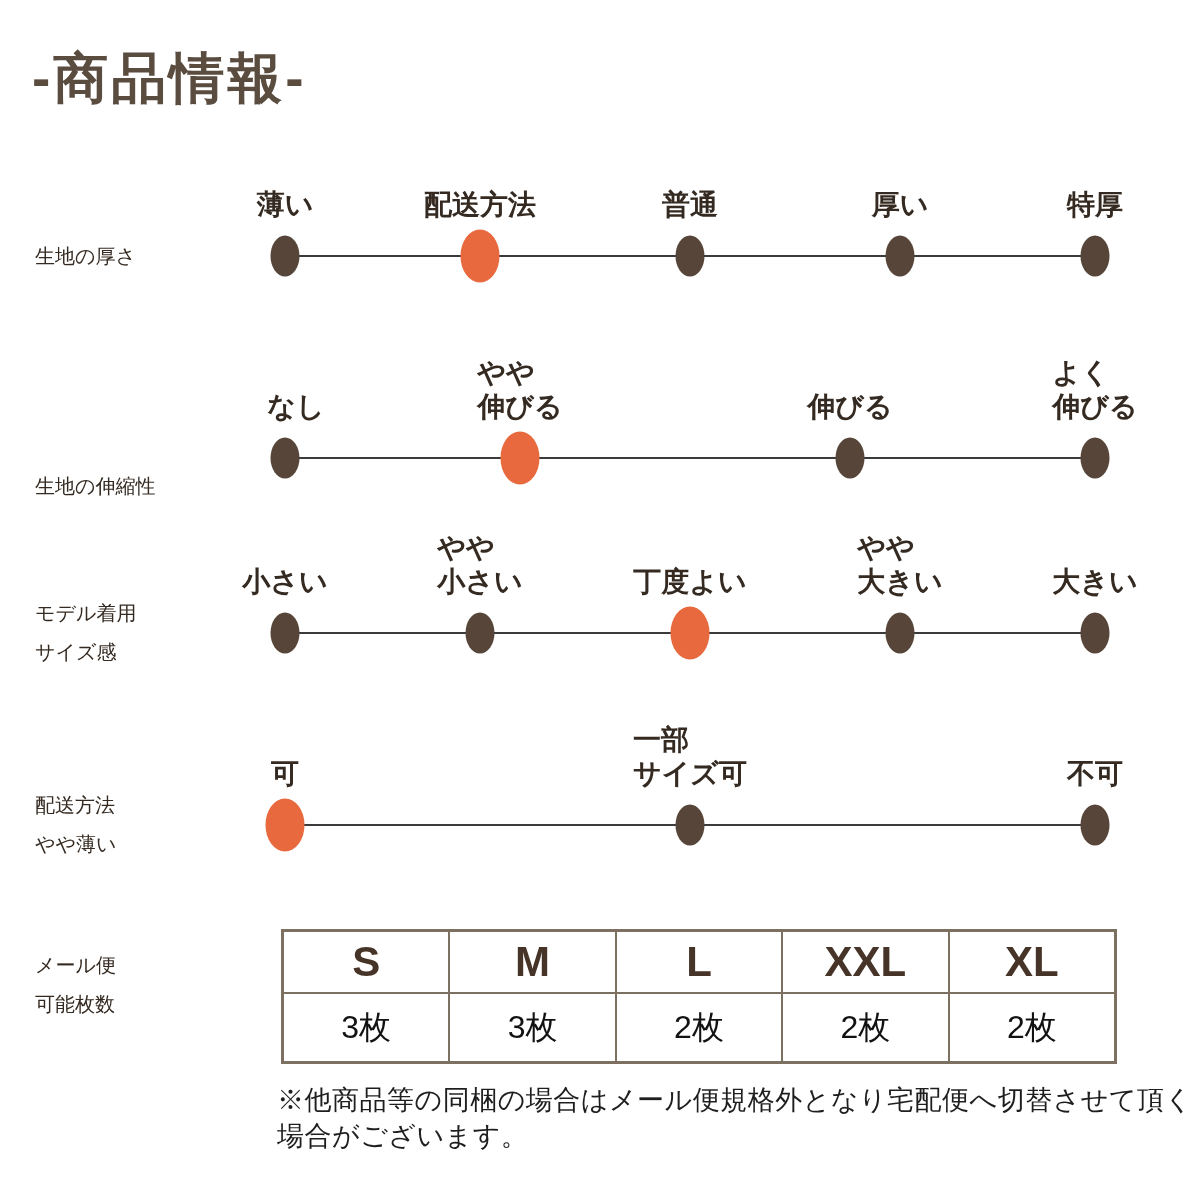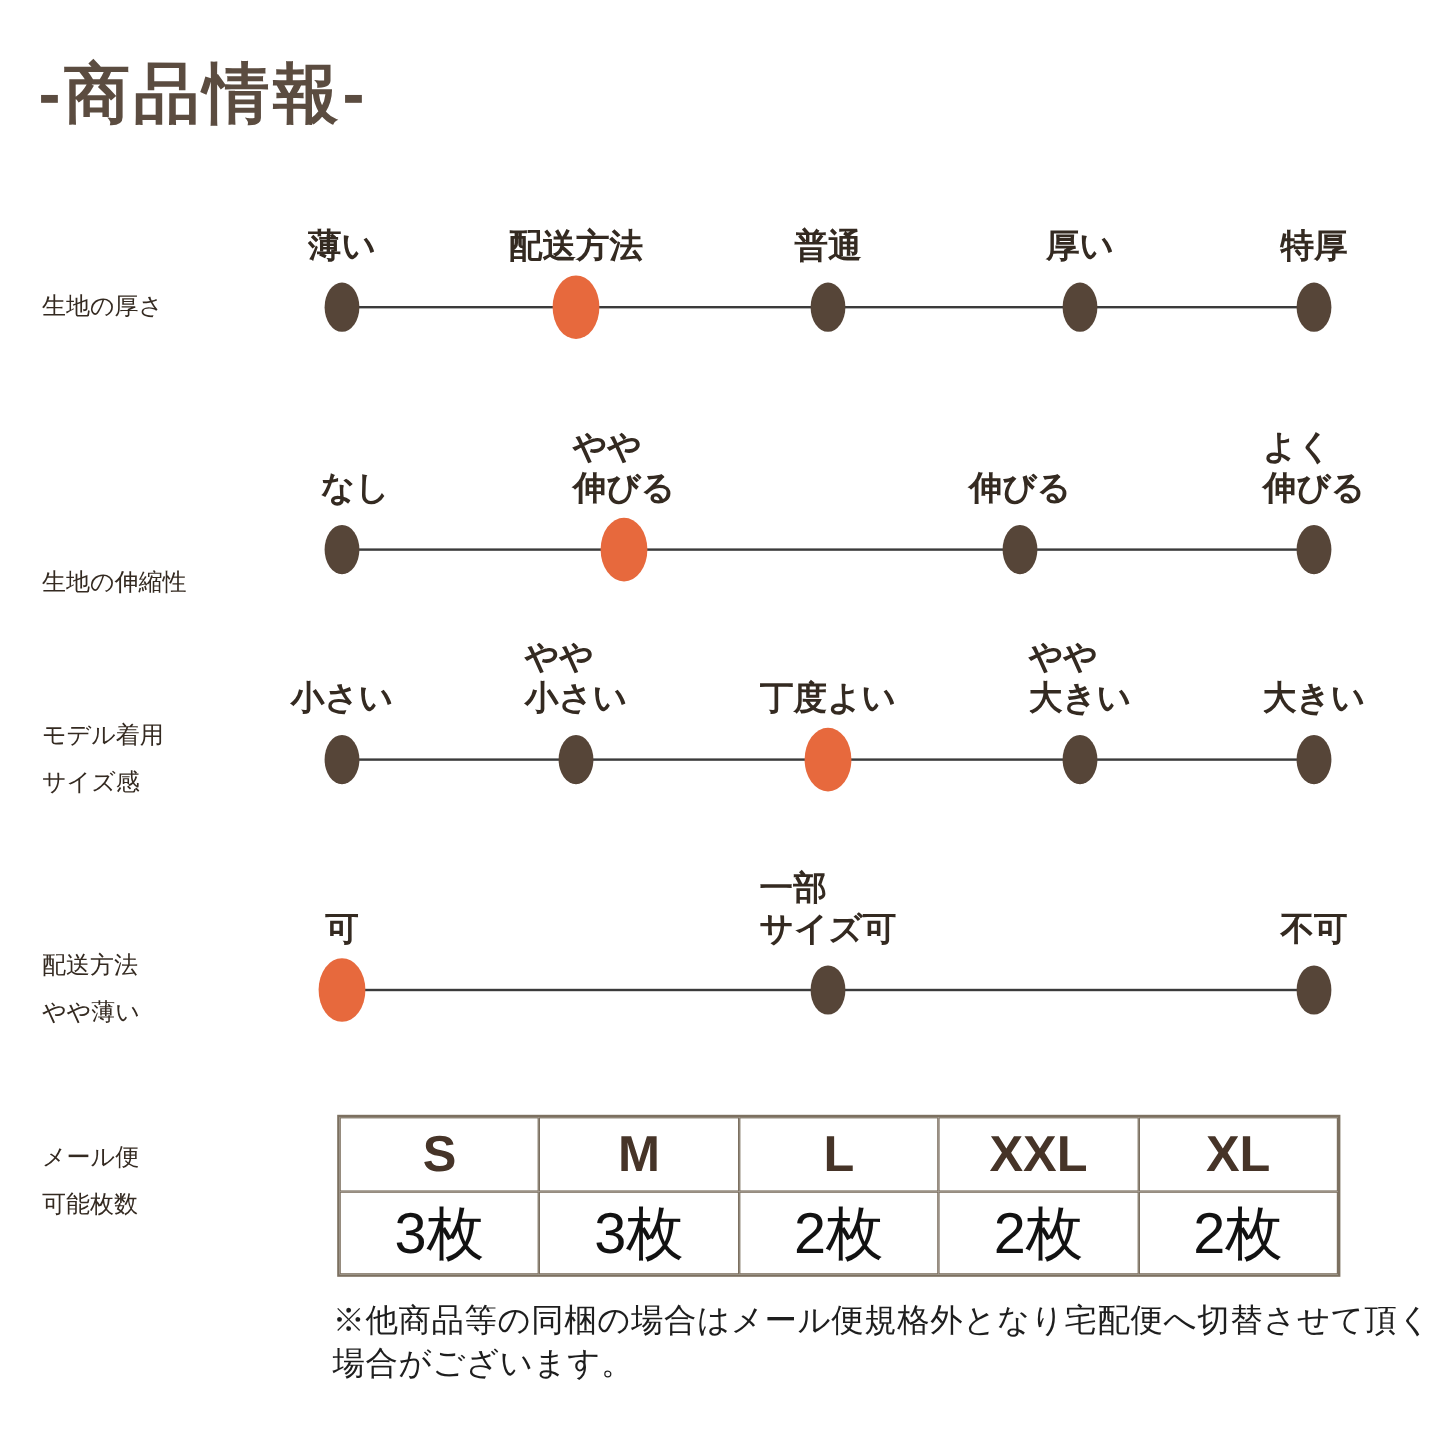--- a/index.html
+++ b/index.html
@@ -57,21 +57,21 @@
     border:1px solid var(--table_border,#7c7060);
     height:62px;box-sizing:border-box;
     display:flex;align-items:center;justify-content:center;
     font-size:42px;font-weight:700;
     color:var(--table_header_text,#463428);
   }
   .td{
     border:1px solid var(--table_border,#7c7060);
     height:69px;box-sizing:border-box;
     display:flex;align-items:center;justify-content:center;
-    font-size:48px;font-weight:500;
+    font-size:32px;font-weight:500;
     color:var(--table_value_text,#121212);
   }
   .footnote{
     position:absolute;left:277px;top:1082px;
     font-size:27px;font-weight:500;letter-spacing:0.5px;
     color:var(--footnote,#1e1e1e);
   }
 </style>
 </head>
 <body>

